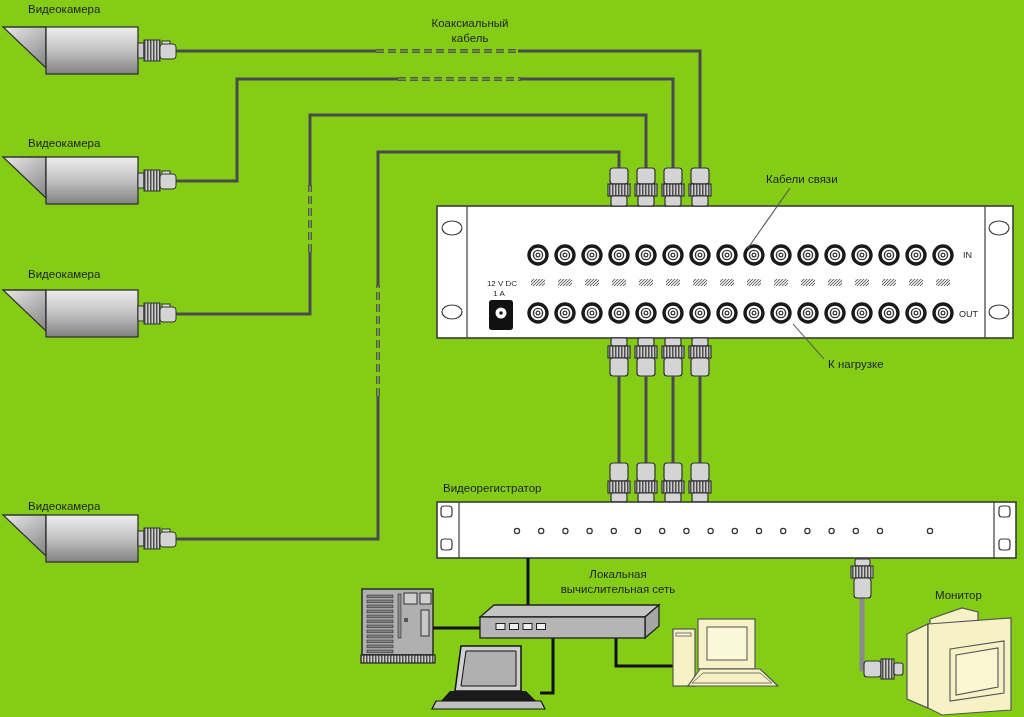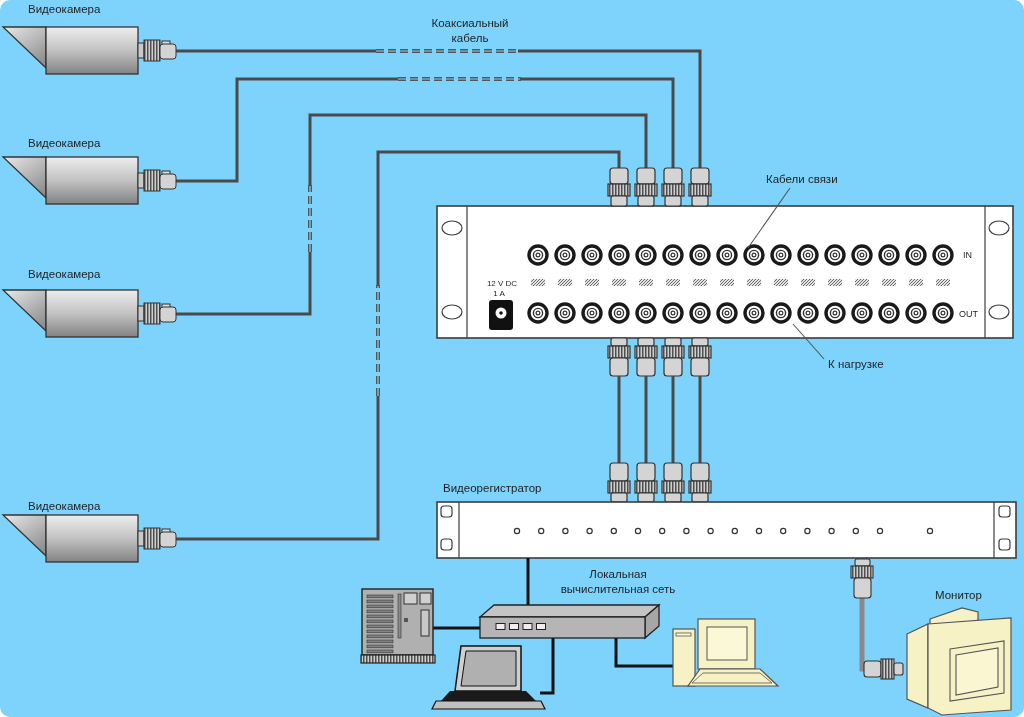--- a/index.html
+++ b/index.html
@@ -1,16 +1,16 @@
 <!DOCTYPE html>
 <html><head>
 <meta charset="utf-8">
 <style>
   html,body{margin:0;padding:0;background:#fff;}
-  .stage{width:1024px;height:717px;position:relative;background:#7dd3fc;overflow:hidden;border-radius:10px;}
+  .stage{width:1024px;height:717px;position:relative;background:#84cc16;overflow:hidden;}
   svg{display:block;}
   text{font-family:"Liberation Sans","DejaVu Sans",sans-serif;fill:#1f1f1f;}
   .lbl{font-size:11.5px;}
   .tiny{font-size:8px;}
   .port{font-size:9px;}
 </style>
 </head>
 <body>
 
 <div class="stage">

